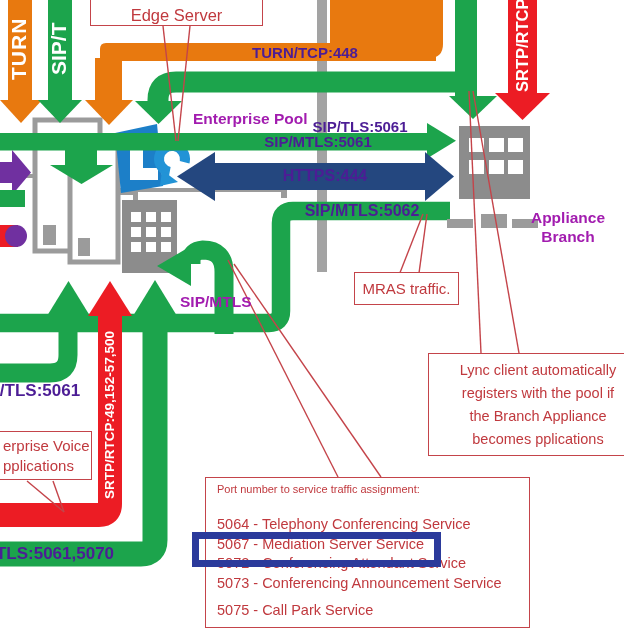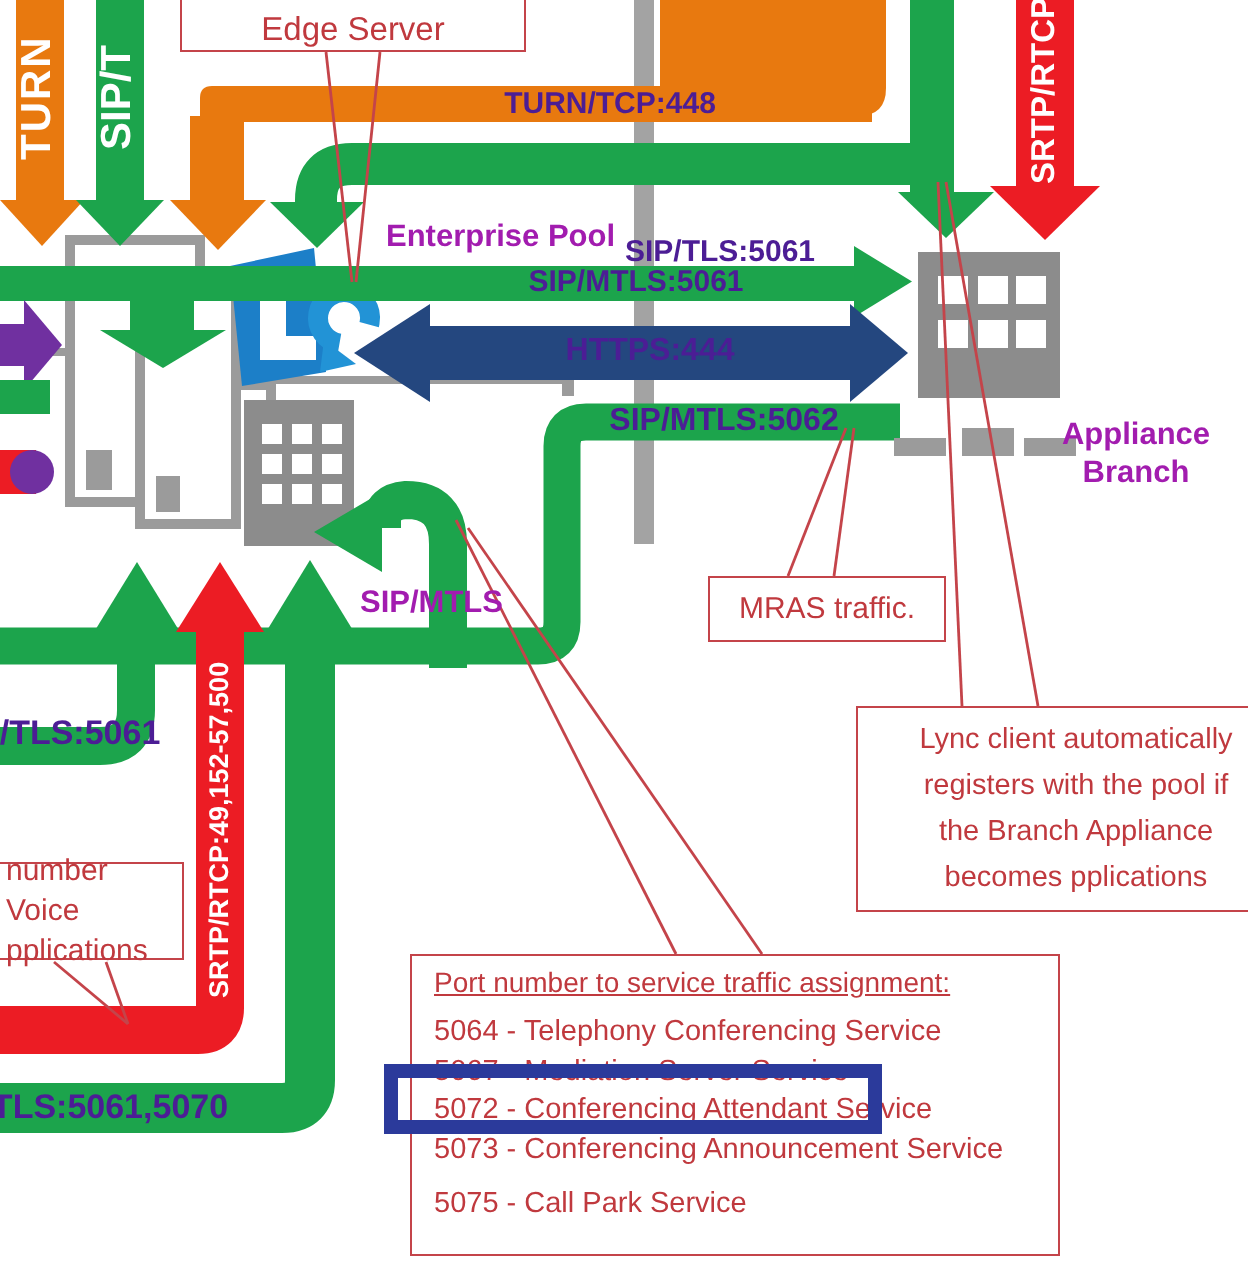--- a/index.html
+++ b/index.html
@@ -12,21 +12,21 @@
   .blacklabel{position:absolute;color:#a21caf;font-weight:bold;white-space:nowrap;}
   .vlabel{position:absolute;writing-mode:vertical-rl;transform:rotate(180deg);
           color:#fff;font-weight:bold;text-align:center;white-space:nowrap;}
   
   .note{position:absolute;background:#fff;border:1.6px solid #c4444a;color:#c0393e;
         box-sizing:border-box;}
   .note .ctr{width:100%;height:100%;display:flex;flex-direction:column;
              align-items:center;justify-content:center;}
   #edge-box .ctr{justify-content:flex-end;padding-bottom:3px;}
   #port-box{padding:5px 0 0 11px;}
-  #port-title{font-size:14px;text-decoration:underline;margin-bottom:8px;}
+  #port-title{font-size:11px;margin-bottom:20px;}
   .port-item{font-size:14.5px;line-height:19.5px;white-space:nowrap;}
   .port-item:last-child{margin-top:8px;}
   #highlight-box{position:absolute;border:7px solid #2b3a9b;background:transparent;
                  box-sizing:border-box;z-index:6;}
   .note{z-index:5;}
   .lbl{z-index:4;}
 </style>
 </head>
 <body>
 
@@ -181,59 +181,59 @@
     <line x1="27" y1="481" x2="64" y2="512"></line>
         <line x1="53" y1="481" x2="64" y2="512"></line>
   </g>
 </svg>
 
 <div class="bandlabel lbl" style="left:305px;top:52px;font-size:15px;">TURN/TCP:448</div>
 <div class="bandlabel lbl" style="left:360px;top:82px;font-size:15px;margin-top:44px;">SIP/TLS:5061</div>
 <div class="bandlabel lbl" style="left:318px;top:141px;font-size:15px;">SIP/MTLS:5061</div>
 <div class="bandlabel lbl" style="left:325px;top:176px;font-size:16px;">HTTPS:444</div>
 <div class="bandlabel lbl" style="left:362px;top:211px;font-size:16px;">SIP/MTLS:5062</div>
-<div class="bandlabel lbl" style="left:40px;top:367px;font-size:17px;">/TLS:5061</div>
+<div class="bandlabel lbl" style="left:40px;top:391px;font-size:17px;">/TLS:5061</div>
 <div class="bandlabel lbl" style="left:55px;top:554px;font-size:17px;">TLS:5061,5070</div>
 
 <div class="vlabel lbl" style="left:5px;top:-2px;width:28px;height:102px;font-size:21px;line-height:28px;letter-spacing:1px;">TURN</div>
 <div class="vlabel lbl" style="left:45px;top:-2px;width:28px;height:102px;font-size:21px;line-height:28px;">SIP/T</div>
 <div class="vlabel lbl" style="left:507px;top:-2px;width:31px;height:94px;font-size:16.5px;line-height:31px;">SRTP/RTCP:3</div>
 <div class="vlabel lbl" style="left:96px;top:322px;width:27px;height:185px;font-size:13.5px;line-height:27px;">SRTP/RTCP:49,152-57,500</div>
 
 <div class="blacklabel lbl" style="left:193px;top:110px;font-size:15.5px;">Enterprise Pool</div>
 <div class="blacklabel lbl" style="left:180px;top:293px;font-size:15.5px;">SIP/MTLS</div>
 <div class="blacklabel lbl" style="left:524px;top:208px;width:88px;text-align:center;font-size:15.5px;line-height:19px;">
   <div>Appliance</div>
   <div>Branch</div>
 </div>
 
 <div id="edge-box" class="note" style="left:90px;top:-26px;width:173px;height:52px;">
   <div class="ctr">
         <span style="font-size:16.5px;">Edge Server</span>
       </div>
 </div>
 
-<div class="note" style="left:354px;top:288px;width:119px;height:33px;">
+<div class="note" style="left:354px;top:272px;width:105px;height:33px;">
   <div class="ctr">
         <span style="font-size:15px;">MRAS traffic.</span>
       </div>
 </div>
 
 <div class="note" style="left:428px;top:353px;width:220px;height:103px;">
   <div class="ctr" style="font-size:14.5px;line-height:23px;">
     <div>Lync client automatically</div>
     <div>registers with the pool if</div>
     <div>the Branch Appliance</div>
     <div>becomes pplications</div>
   </div>
 </div>
 
 <div class="note" style="left:-32px;top:431px;width:124px;height:49px;">
   <div class="ctr" style="align-items:flex-start;padding-left:34px;box-sizing:border-box;font-size:15px;line-height:20px;">
-    <div>number Voice</div>
+    <div>erprise Voice</div>
     <div>pplications</div>
   </div>
 </div>
 
 <div id="port-box" class="note" style="left:205px;top:477px;width:325px;height:151px;">
   <div id="port-title">Port number to service traffic assignment:</div>
   <div class="port-item">5064 - Telephony Conferencing Service</div>
   <div class="port-item">5067 - Mediation Server Service</div>
   <div class="port-item">5072 - Conferencing Attendant Service</div>
   <div class="port-item">5073 - Conferencing Announcement Service</div>

